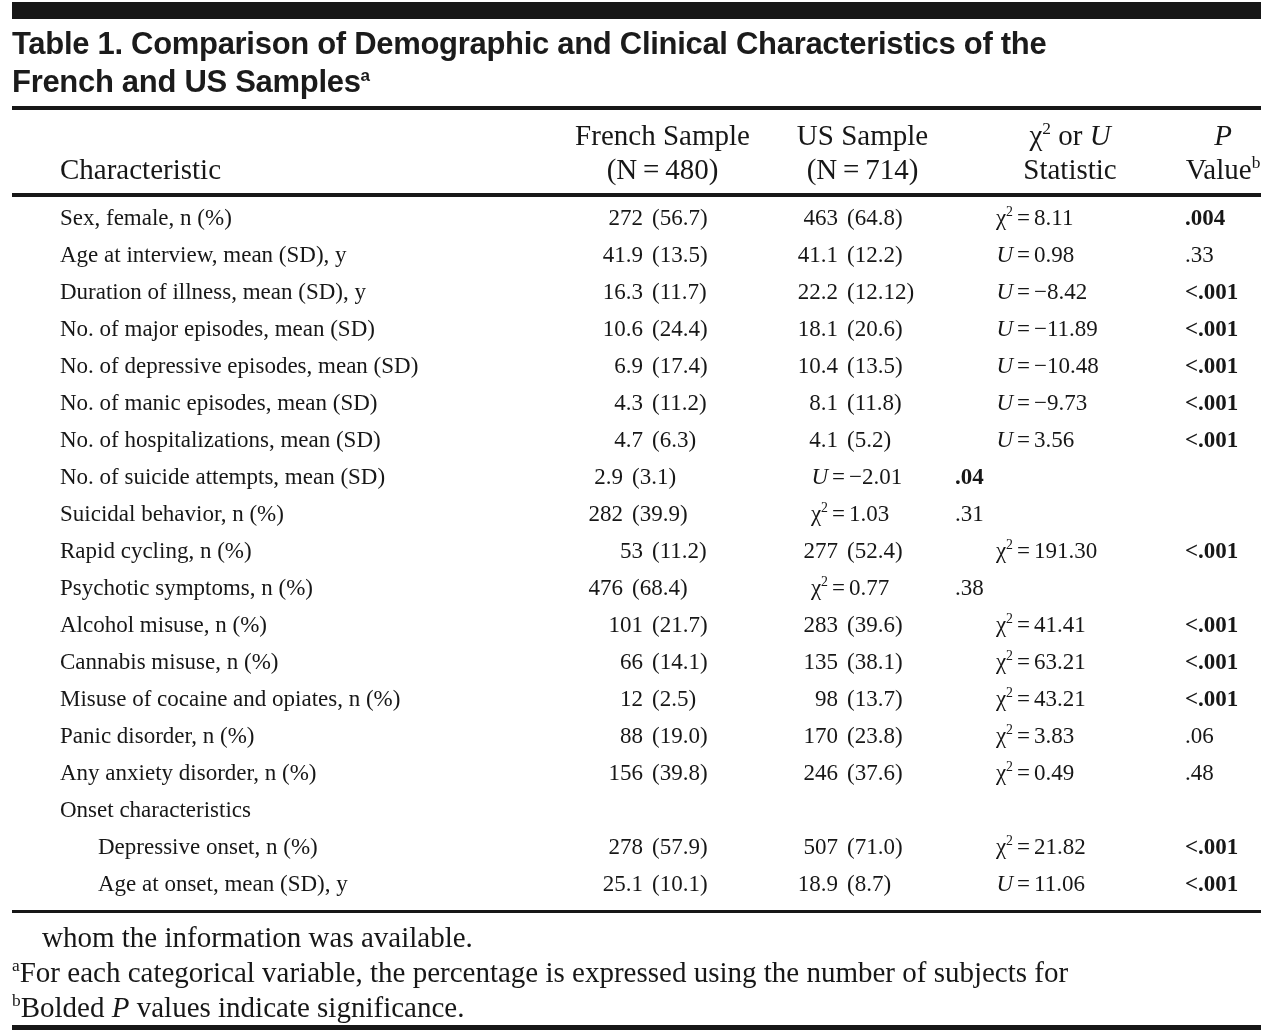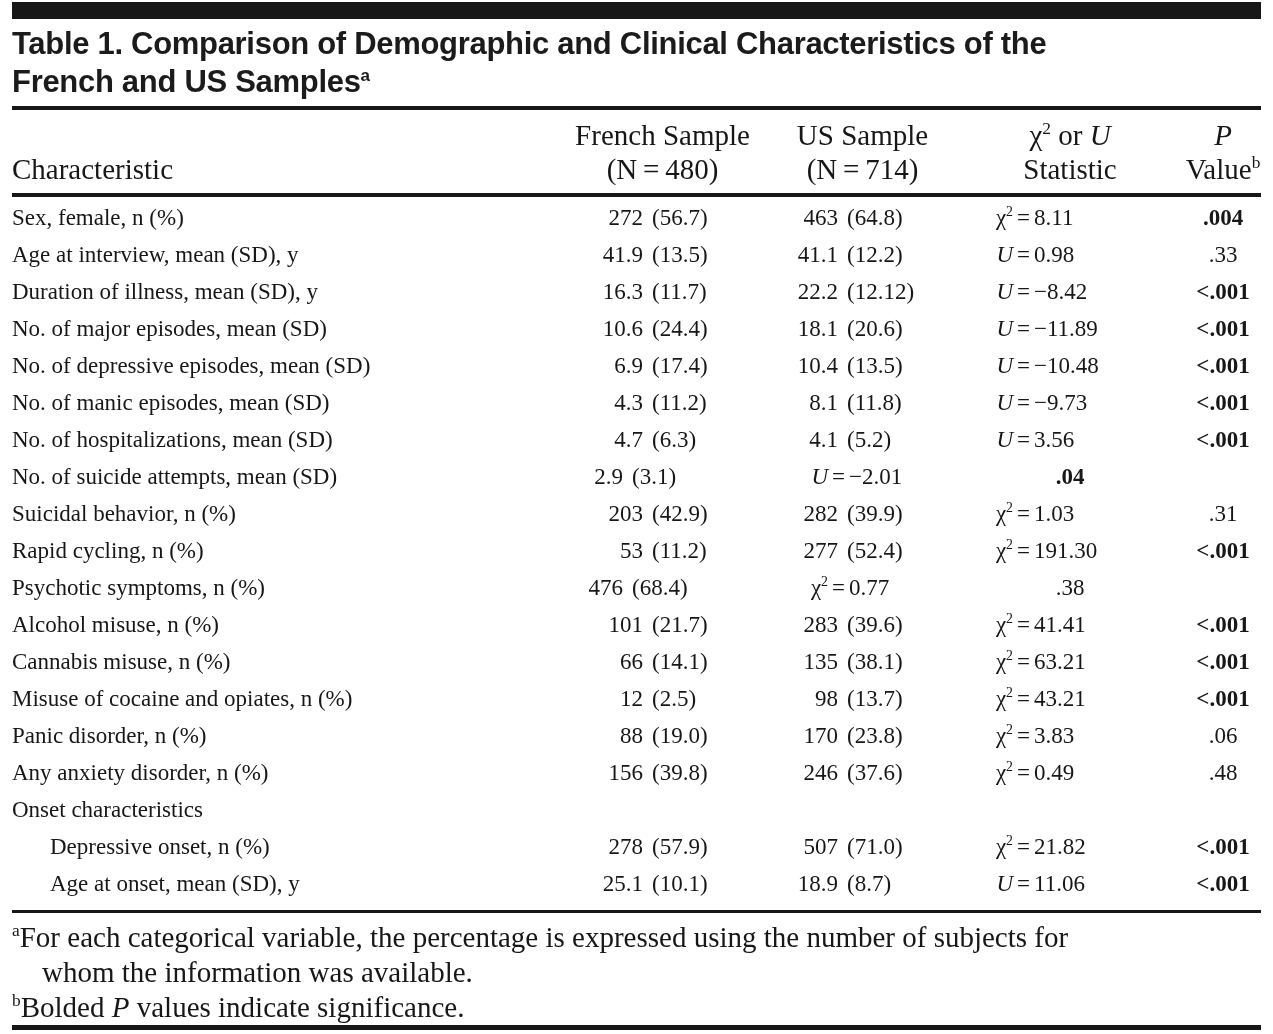--- a/index.html
+++ b/index.html
@@ -38,33 +38,33 @@
     align-items: end;
     padding: 8px 0 7px 0;
     font-size: 29px;
     line-height: 34px;
   }
   .h-center { text-align: center; }
 
   .tbody { padding: 2px 0 8px 0; }
   .trow { font-size: 23px; line-height: 37px; }
 
-  .c-label { text-align: left; white-space: nowrap; }
+  .c-label { text-align: left; white-space: nowrap; margin-left: 48px; }
   .c-label.indent { padding-left: 38px; }
 
   .c-french, .c-us { display: flex; white-space: nowrap; }
   .c-french .num { width: 88px; text-align: right; }
   .c-us .num { width: 68px; text-align: right; }
   .sd { margin-left: 9px; }
 
   .c-stat { padding-left: 28px; display: flex; white-space: nowrap; }
   .stat-label { width: 30px; text-align: right; }
   .eq { margin: 0 4px; }
 
-  .c-p { text-align: center; white-space: nowrap; }
+  .c-p { white-space: nowrap; }
   .c-p.sig { font-weight: bold; }
 
   sup { font-size: 0.6em; line-height: 0; vertical-align: super; }
   i { font-style: italic; }
 
   .footnotes { padding-top: 7px; font-size: 29px; line-height: 35px; }
   .footnote.cont { padding-left: 30px; }
 </style>
 </head>
 <body>
@@ -227,24 +227,20 @@
         </div>
         <div class="cell c-stat">
           <span class="stat-label"><i>U</i></span>
           <span class="eq">=</span>
           <span class="stat-value">−2.01</span>
         </div>
         <div class="cell c-p sig">.04</div>
       </div>
       <div class="trow">
         <div class="cell c-label">Suicidal behavior, n (%)</div>
-        <div class="cell c-french">
-          <span class="num">203</span>
-          <span class="sd">(42.9)</span>
-        </div>
         <div class="cell c-us">
           <span class="num">282</span>
           <span class="sd">(39.9)</span>
         </div>
         <div class="cell c-stat">
           <span class="stat-label">χ<sup>2</sup></span>
           <span class="eq">=</span>
           <span class="stat-value">1.03</span>
         </div>
         <div class="cell c-p">.31</div>
@@ -399,20 +395,20 @@
           <span class="eq">=</span>
           <span class="stat-value">11.06</span>
         </div>
         <div class="cell c-p sig">&lt;.001</div>
       </div>
     </div>
 
   <div class="rule r-foot"></div>
 
   <div class="footnotes" id="footnotes">
+      <div class="footnote cont">whom the information was available.</div>
       <div class="footnote"><sup>a</sup>For each categorical variable, the percentage is expressed using the number of subjects for</div>
-      <div class="footnote cont">whom the information was available.</div>
       <div class="footnote"><sup>b</sup>Bolded <i>P</i> values indicate significance.</div>
     </div>
 
   <div class="rule r-bottom"></div>
 
 </div>
 
 </body></html>

